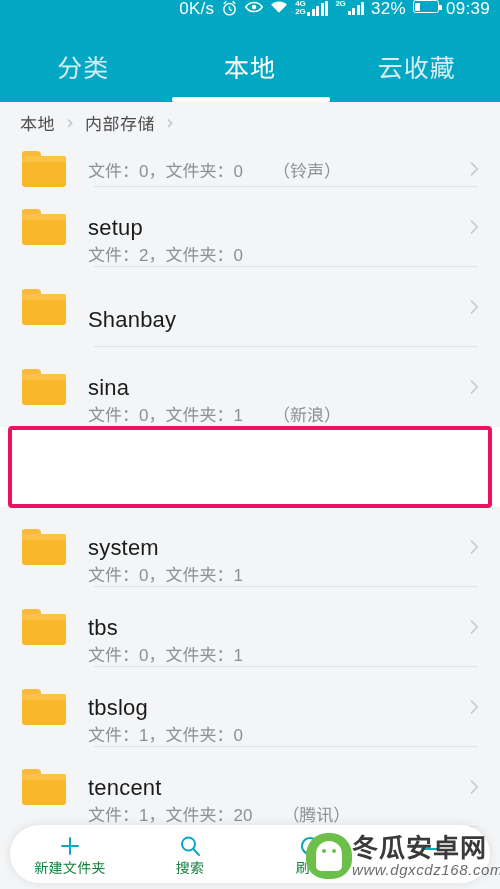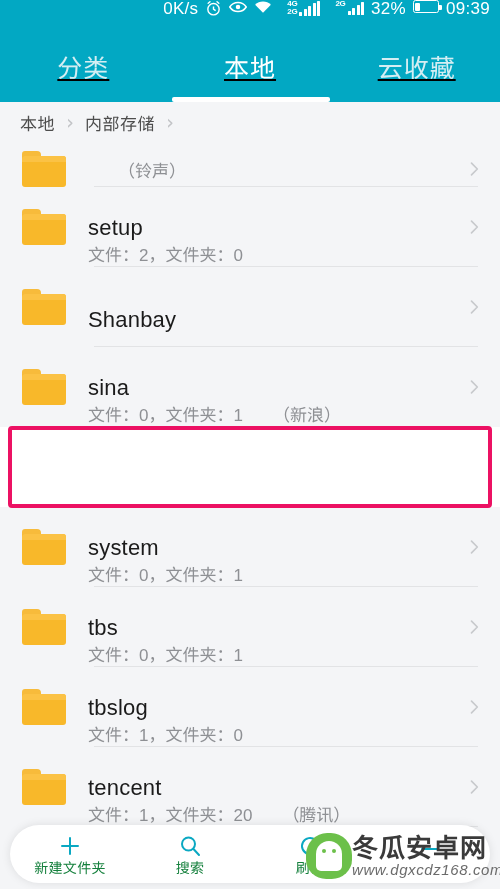--- a/index.html
+++ b/index.html
@@ -13,21 +13,21 @@
 
   
   .statusbar {
     height:38px; background:#02a8c3; color:#ffffff;
     display:flex; align-items:flex-start; justify-content:flex-end;
     padding:0 10px 0 0; gap:7px;
   }
   .sb-text { font-size:17px; letter-spacing:.3px; line-height:1; }
   .sb-ico { display:inline-flex; align-items:center; }
   .sb-ico svg { display:block; }
-  .sig-group { display:flex; align-items:flex-end; gap:2px;margin-left:8px; }
+  .sig-group { display:flex; align-items:flex-end; gap:2px; }
   .net-lbl { font-size:8px; line-height:8px; font-weight:bold; text-align:right; }
   .net-lbl div { letter-spacing:-.3px; }
   .bars { display:flex; align-items:flex-end; gap:1.5px; height:15px; }
   .bars i { width:3px; background:#ffffff; display:block; border-radius:.5px; }
   .bars i:nth-child(1){height:4px}
   .bars i:nth-child(2){height:7px}
   .bars i:nth-child(3){height:10px}
   .bars i:nth-child(4){height:13px}
   .bars i:nth-child(5){height:15px}
   .batt {
@@ -37,21 +37,20 @@
   .batt::after {
     content:""; position:absolute; right:-4px; top:3.5px;
     width:2.5px; height:5px; background:#fff; border-radius:0 1px 1px 0;
   }
   .batt span { display:block; height:100%; background:#fff; border-radius:1px; }
 
   
   .tabbar {
     height:64px; background:#02a8c3; display:flex; align-items:center;
     position:relative;
-    text-decoration:underline;
   }
   .tab {
     flex:1; text-align:center; color:#d4eef3; font-size:25px;
     letter-spacing:1px; line-height:1; padding-bottom:4px; cursor:pointer;
   }
   .tab.active { color:#ffffff; }
   .tab-indicator {
     position:absolute; bottom:0; left:172px; width:158px; height:5px;
     background:#ffffff; border-radius:2px;
   }
@@ -248,20 +247,21 @@
 
   <div class="list" id="file-list">
       <div class="row clipped-top" style="overflow: hidden;">
         <div class="clip-inner" style="margin-top: -36px;">
           <span class="folder">
             <span class="tabtop"></span>
             <span class="body"></span>
           </span>
           <div class="row-text">
             <div class="row-sub">
+              <span>文件：0，文件夹：0</span>
               <span class="row-note">（铃声）</span>
             </div>
           </div>
           <span class="chev">
             <svg width="20" height="20" viewBox="0 0 24 24" fill="none" stroke="#c8cacd" stroke-width="2" stroke-linecap="round" stroke-linejoin="round">
               <path d="M9 5l7 7-7 7"></path>
             </svg>
           </span>
         </div>
         <div class="row-sep"></div>

